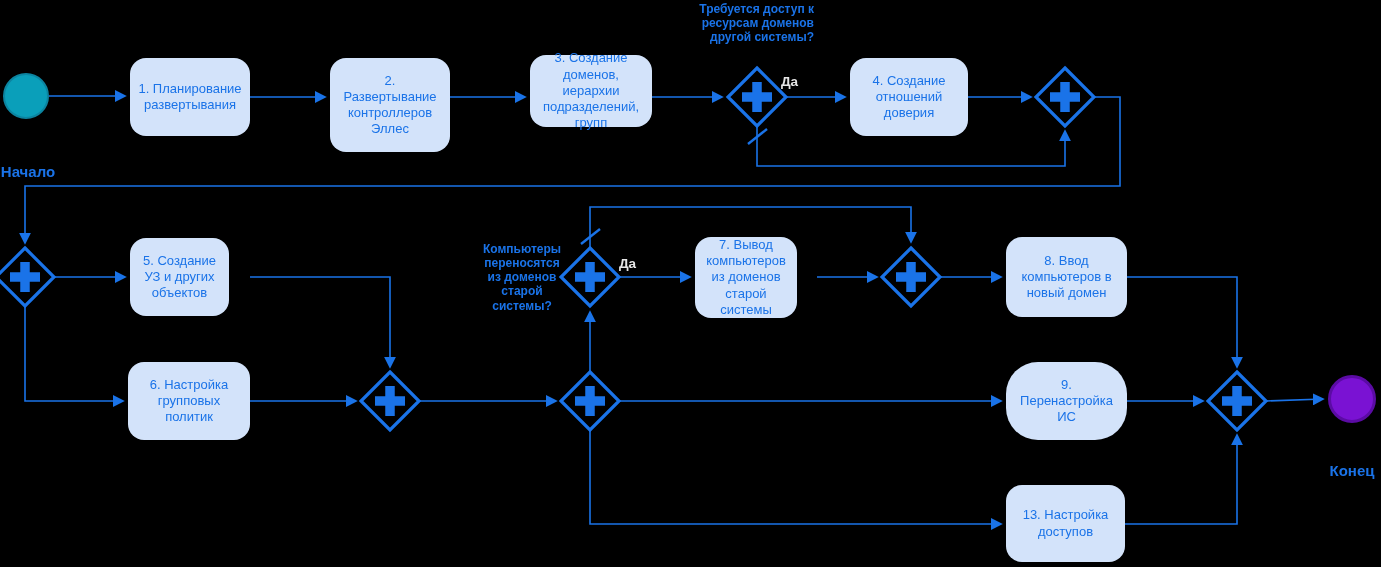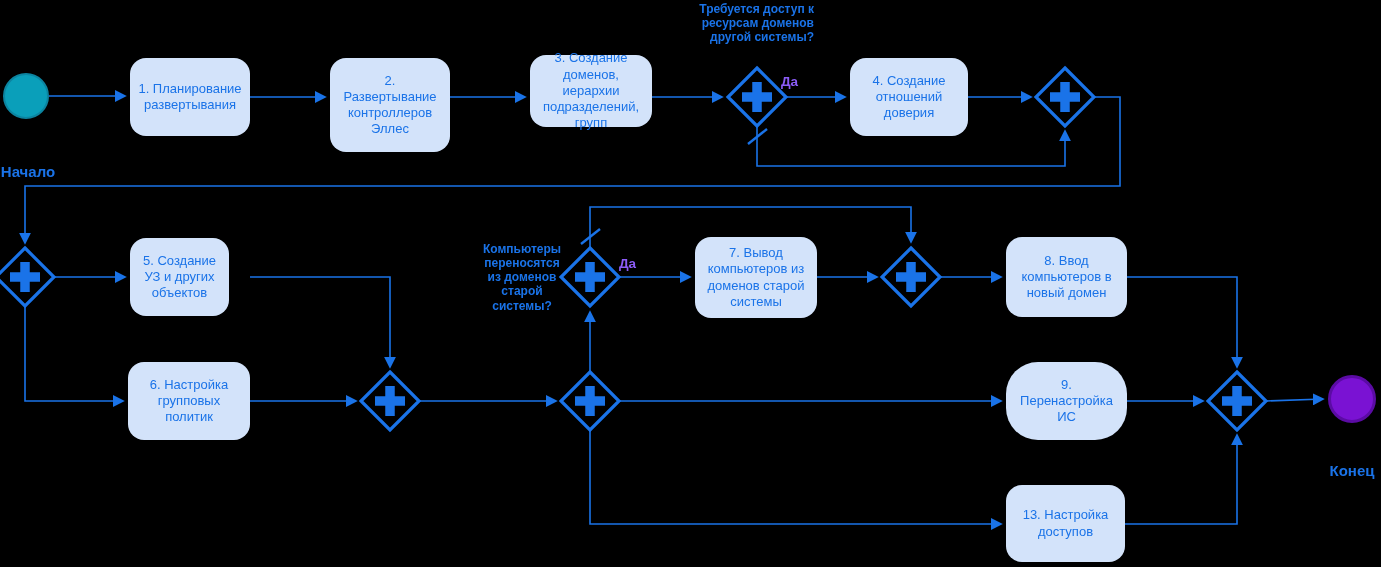--- a/index.html
+++ b/index.html
@@ -41,21 +41,21 @@
   .q-label {
     position: absolute;
     color: #1a73e8;
     font-size: 12px;
     font-weight: 700;
     line-height: 1.18;
     text-align: center;
   }
   .yes-label {
     position: absolute;
-    color: #8b5cf6;
+    color: #e5e5e5;
     font-size: 13.5px;
     font-weight: 600;
   }
   .wire { stroke: #1a73e8; stroke-width: 1.6; fill: none; }
   .gw-shape { stroke: #1a73e8; stroke-width: 3.2; fill: #000; }
   .gw-plus { stroke: #1a73e8; stroke-width: 9.5; fill: none; }
   .default-slash { stroke: #1a73e8; stroke-width: 2.4; fill: none; }
 </style>
 </head>
 <body>
@@ -150,21 +150,21 @@
     </div>
   <div class="task" style="left:850px; top:58px;  width:118px; height:78px;">
       <span>4. Создание отношений доверия</span>
     </div>
   <div class="task" style="left:130px; top:238px; width:99px; height:78px;">
       <span>5. Создание УЗ и других объектов</span>
     </div>
   <div class="task" style="left:128px; top:362px; width:122px; height:78px;">
       <span>6. Настройка групповых политик</span>
     </div>
-  <div class="task" style="left:695px; top:237px; width:122px; height:81px;">
+  <div class="task" style="left:695px; top:237px; width:102px; height:81px;">
       <span>7. Вывод компьютеров из доменов старой системы</span>
     </div>
   <div class="task" style="left:1006px; top:237px; width:121px; height:80px;">
       <span>8. Ввод компьютеров в новый домен</span>
     </div>
   <div class="task" style="left:1006px; top:362px; width:121px; height:78px;border-radius:32px;">
       <span>9. Перенастройка ИС</span>
     </div>
   <div class="task" style="left:1006px; top:485px; width:119px; height:77px;">
       <span>13. Настройка доступов</span>

